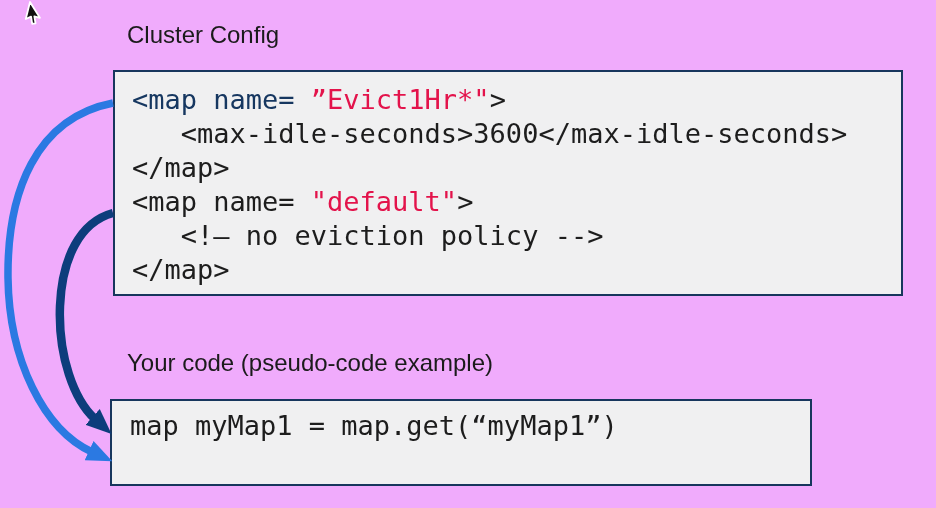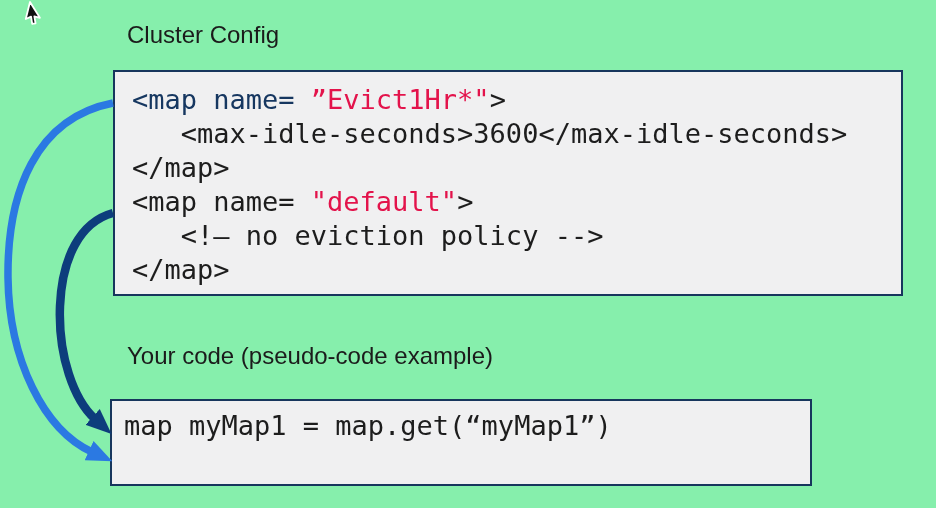--- a/index.html
+++ b/index.html
@@ -7,36 +7,36 @@
     --arrow-blue:#2b79e2;
     --arrow-navy:#0d3d7c;
     --border:#17365d;
     --box-bg:#f0f0f1;
     --code-navy:#163760;
     --code-red:#e3134b;
     --code-dark:#1d1d1d;
     --label-color:#1b1b1b;
   }
   .canvas{
-    position:relative;width:936px;height:508px;background:#86efac;
+    position:relative;width:936px;height:508px;background:#f0abfc;
     overflow:hidden;font-family:"Liberation Sans",sans-serif;
   }
   .label{
     position:absolute;font-size:24px;line-height:26px;color:var(--label-color);
   }
   #title-cluster{left:127px;top:22px;}
-  #title-code{left:127px;top:343px;}
+  #title-code{left:127px;top:350px;}
   .codebox{
     position:absolute;background:var(--box-bg);
     border:2px solid var(--border);box-sizing:border-box;
     font-family:"DejaVu Sans Mono","Liberation Mono",monospace;
     font-size:27px;line-height:34px;white-space:pre;
   }
   #config-box{left:113px;top:70px;width:790px;height:226px;padding:11px 0 0 17px;}
-  #user-box{left:110px;top:399px;width:702px;height:87px;padding:8px 0 0 12px;}
+  #user-box{left:110px;top:399px;width:702px;height:87px;padding:8px 0 0 18px;}
   .code-line{white-space:pre;}
   .c-navy{color:var(--code-navy);}
   .c-red{color:var(--code-red);}
   .c-dark{color:var(--code-dark);}
   .arrow-layer{position:absolute;left:0;top:0;pointer-events:none;}
   #cursor{position:absolute;left:10px;top:0;width:44px;height:42px;}
 </style>
 </head>
 <body>
 

